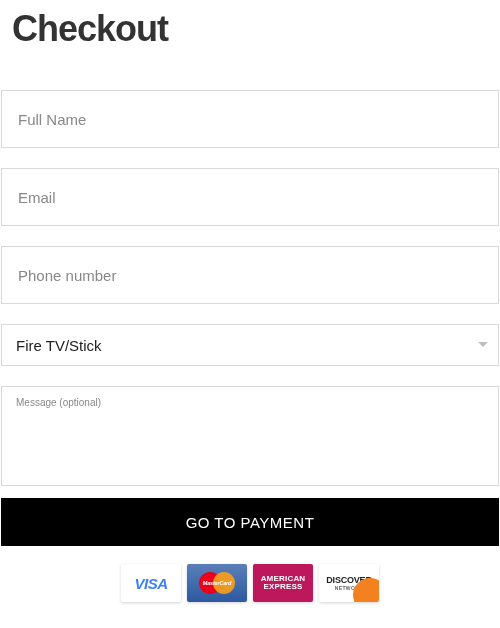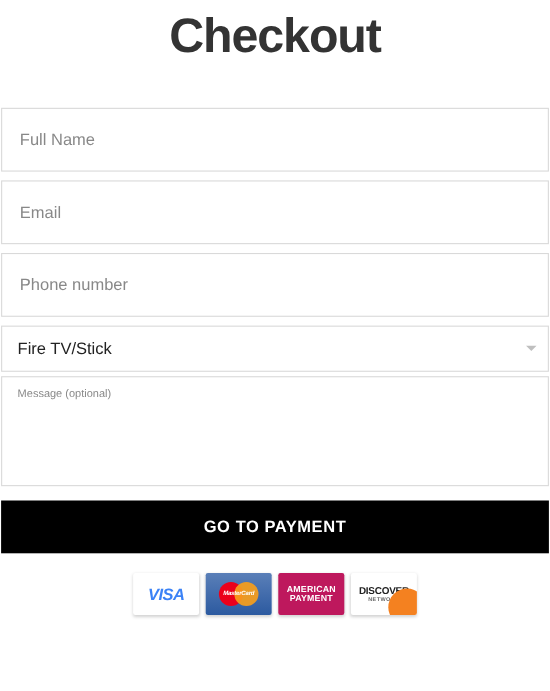--- a/index.html
+++ b/index.html
@@ -3,48 +3,48 @@
 <meta charset="utf-8">
 <style>
   * { box-sizing: border-box; margin: 0; padding: 0; }
   body {
     font-family: Arial, Helvetica, sans-serif;
     background: #fff;
     width: 500px;
     color: #333;
   }
   .page-title {
-    font-size: 44px;
+    font-size: 36px;
     font-weight: 800;
-    text-align: center;
+    text-align: left;
     color: #333;
     letter-spacing: -1px;
     margin: 8px 12px 40px;
   }
   .form { padding: 0 1px; }
   .field {
     width: 100%;
     border: 1px solid #d9d9d9;
     background: #fff;
     font-size: 15px;
     color: #333;
     font-family: inherit;
   }
   .input {
     height: 58px;
     padding: 0 16px;
-    margin-bottom: 8px;
+    margin-bottom: 20px;
   }
   .input::placeholder { color: #888; }
   .select-wrap {
     position: relative;
     width: 100%;
     height: 42px;
     border: 1px solid #d9d9d9;
-    margin-bottom: 4px;
+    margin-bottom: 20px;
     display: flex;
     align-items: center;
     padding: 0 14px;
     cursor: pointer;
   }
   .select-value { font-size: 15px; color: #222; }
   .chevron {
     position: absolute;
     right: 10px;
     top: 50%;
@@ -62,21 +62,21 @@
     margin-bottom: 8px;
   }
   .textarea::placeholder { color: #888; }
   .submit-btn {
     width: 100%;
     height: 48px;
     background: #000;
     color: #fff;
     border: none;
     font-size: 15px;
-    font-weight: 700;
+    font-weight: 400;
     letter-spacing: 0.5px;
     cursor: pointer;
     margin-bottom: 18px;
   }
   .cards {
     display: flex;
     justify-content: center;
     gap: 6px;
     padding-bottom: 20px;
   }
@@ -138,20 +138,20 @@
   </div>
   <div class="card-logo mc">
     <div class="mc-circles">
       <div class="mc-c mc-red"></div>
       <div class="mc-c mc-orange"></div>
       <span class="mc-label">MasterCard</span>
     </div>
   </div>
   <div class="card-logo amex">
     <div class="amex-text">AMERICAN</div>
-    <div class="amex-text">PAYMENT</div>
+    <div class="amex-text">EXPRESS</div>
   </div>
   <div class="card-logo discover">
     <div class="discover-text">DISCOVER</div>
     <div class="discover-sub">NETWORK</div>
     <div class="discover-swoosh"></div>
   </div>
 </div>
 
 </body></html>

